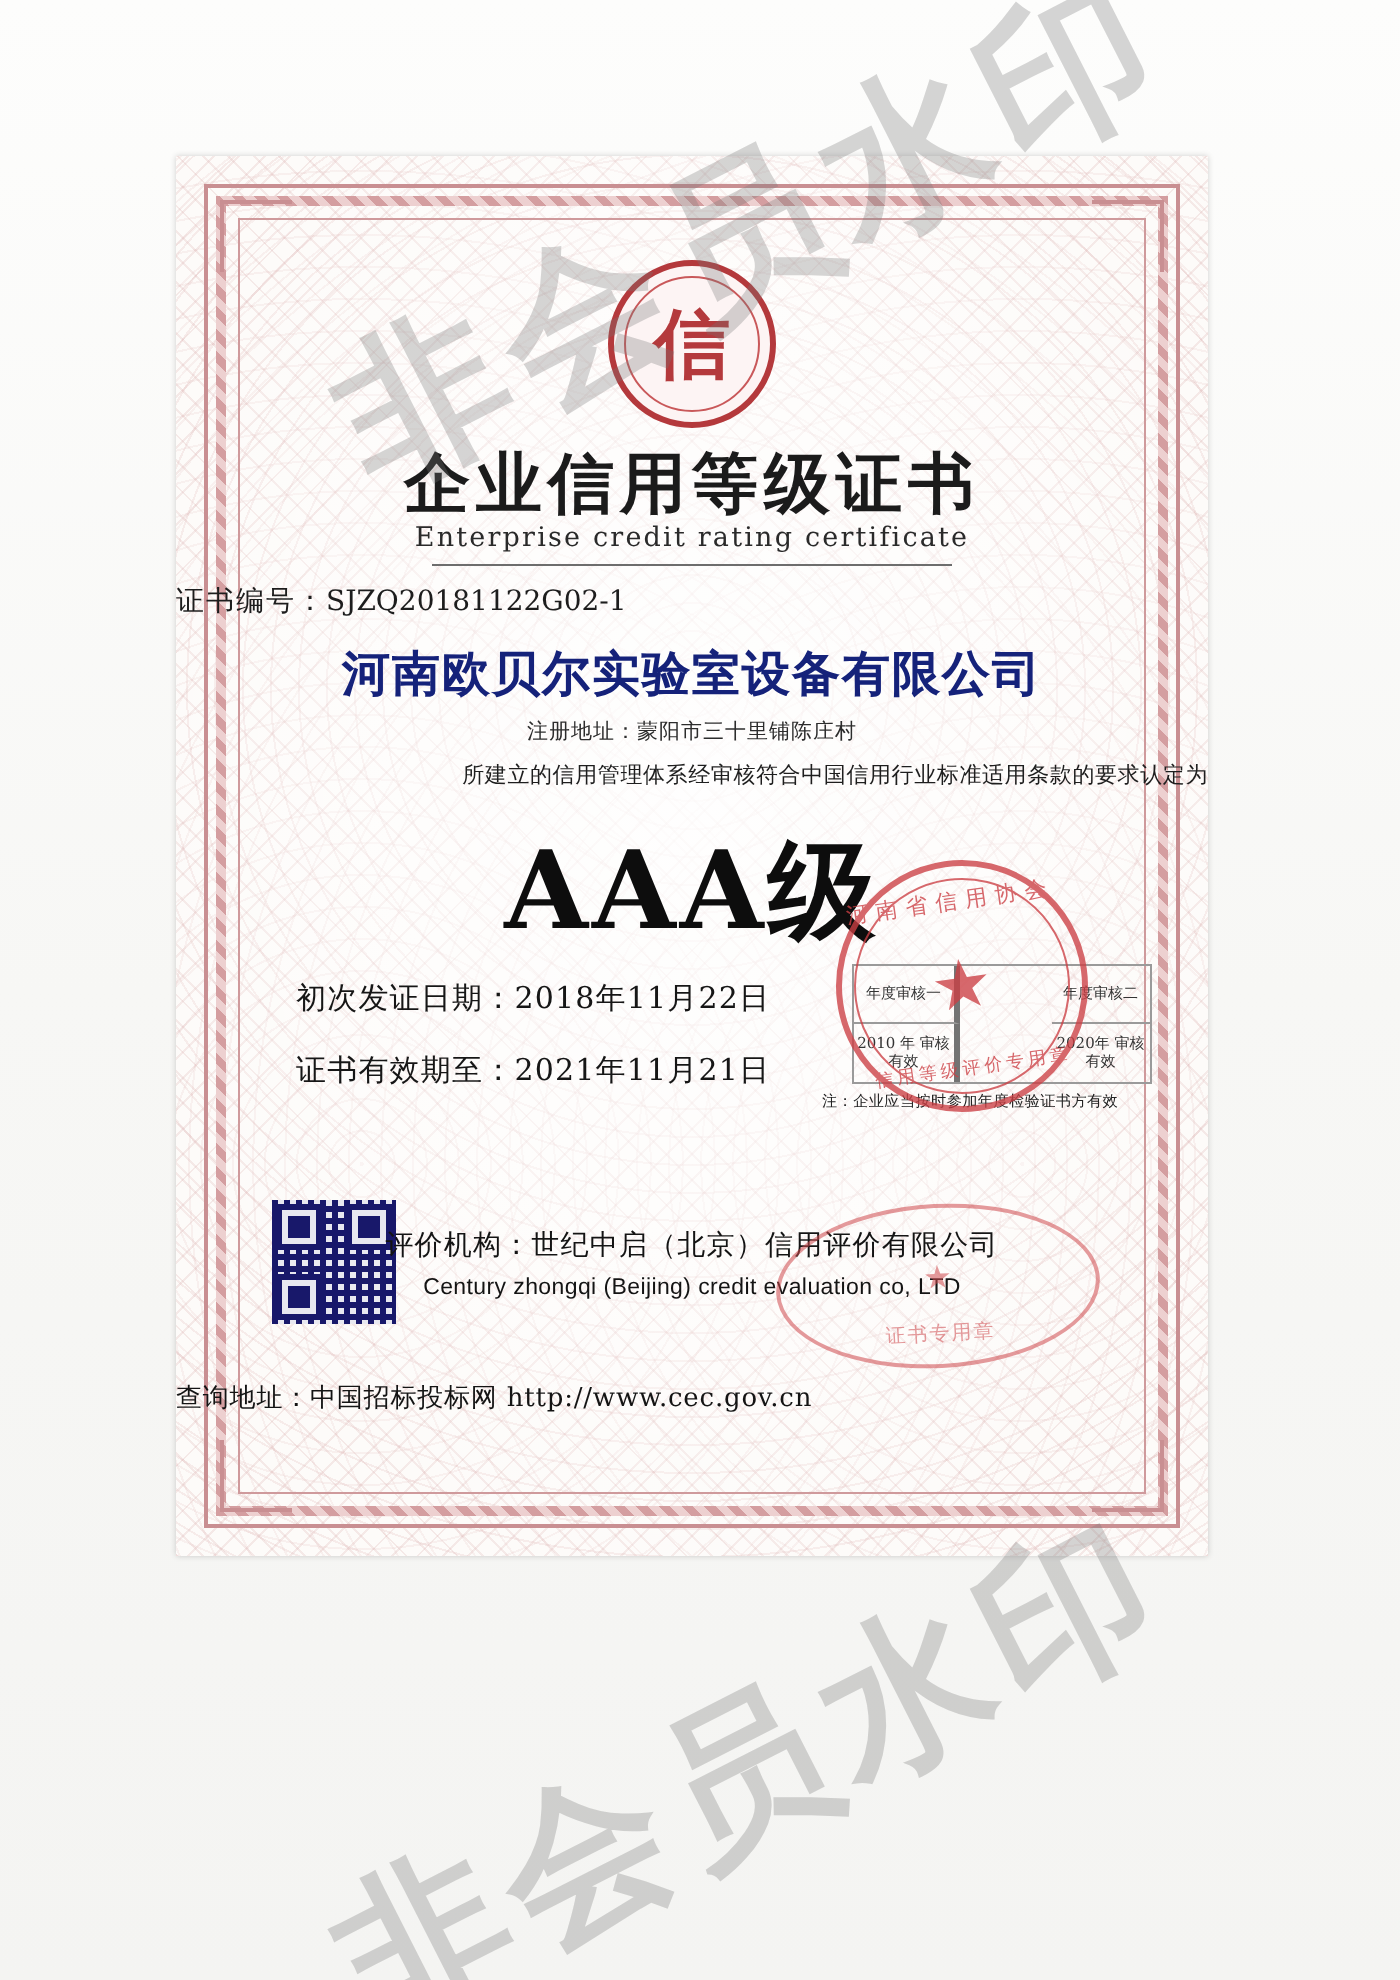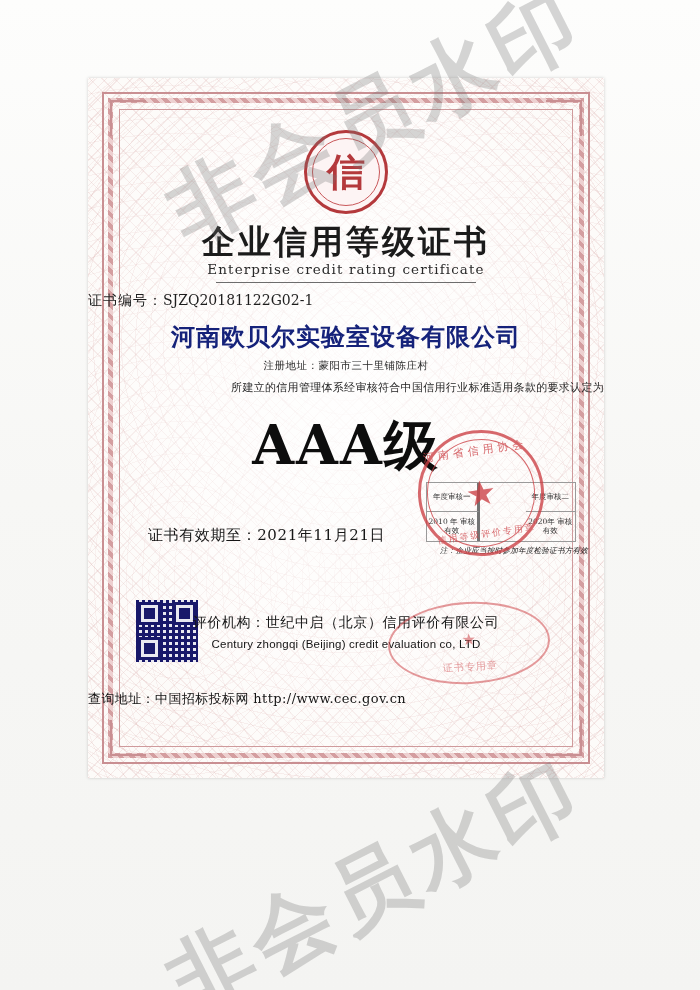--- a/index.html
+++ b/index.html
@@ -249,27 +249,26 @@
     flex:1;
     display:flex; align-items:center; justify-content:center;
     border-right: 3px solid #737373;
     text-align:center;
     line-height: 1.1;
   }
   #validity-box .cell:last-child { border-right:none;margin-left:46px; }
   #validity-box .row:first-child .cell { border-bottom: 1px solid #9a9a9a; }
   #validity-note {
     position:absolute;
-    left: 352px; top: 468px;
+    left: 323px; top: 468px;
     width: 176px;
     font-family:"DejaVu Serif", serif;
     font-size: 7.6px;
     color:#222;
     letter-spacing: 0.2px;
-    font-style: italic;
   }
 
   
   #qr-code {
     position:absolute;
     left: 48px; top: 522px;
     width: 62px; height: 62px;
     background:
       linear-gradient(90deg,#1a1a6a 0 100%);
     background-color:#fff;
@@ -399,20 +398,21 @@
 
     <div id="cert-no">
       <span class="label">证书编号：</span><span class="value">SJZQ20181122G02-1</span>
     </div>
 
     <div id="company">河南欧贝尔实验室设备有限公司</div>
     <div id="address">注册地址：蒙阳市三十里铺陈庄村</div>
     <div id="statement">所建立的信用管理体系经审核符合中国信用行业标准适用条款的要求认定为</div>
     <div id="grade">AAA级</div>
 
+    <div class="date-line" id="date-issue">初次发证日期：2018年11月22日</div>
     <div class="date-line" id="date-valid">证书有效期至：2021年11月21日</div>
 
     <div id="validity-box">
       <div class="row">
         <div class="cell">年度审核一</div>
         <div class="cell">年度审核二</div>
       </div>
       <div class="row">
         <div class="cell">2010 年 审核有效</div>
         <div class="cell">2020年 审核有效</div>

